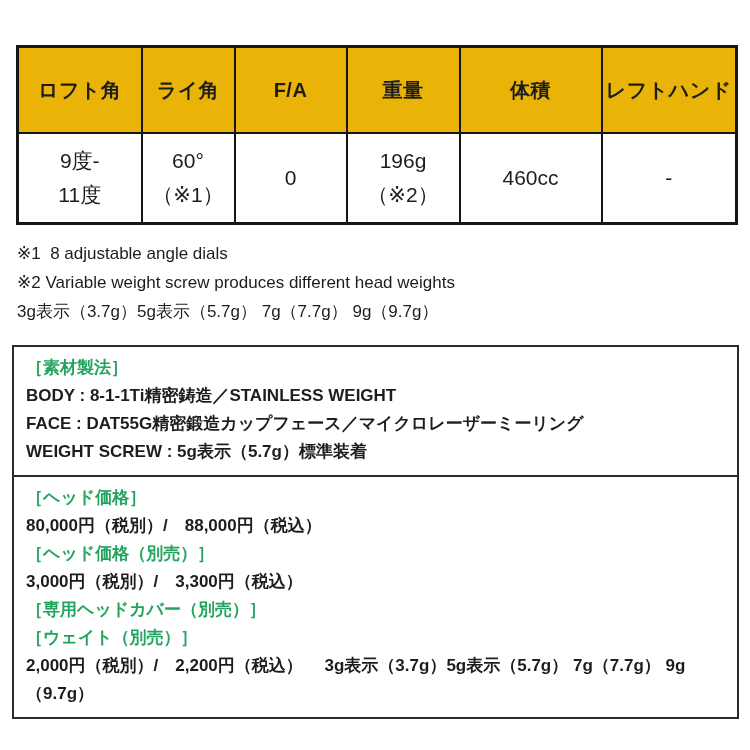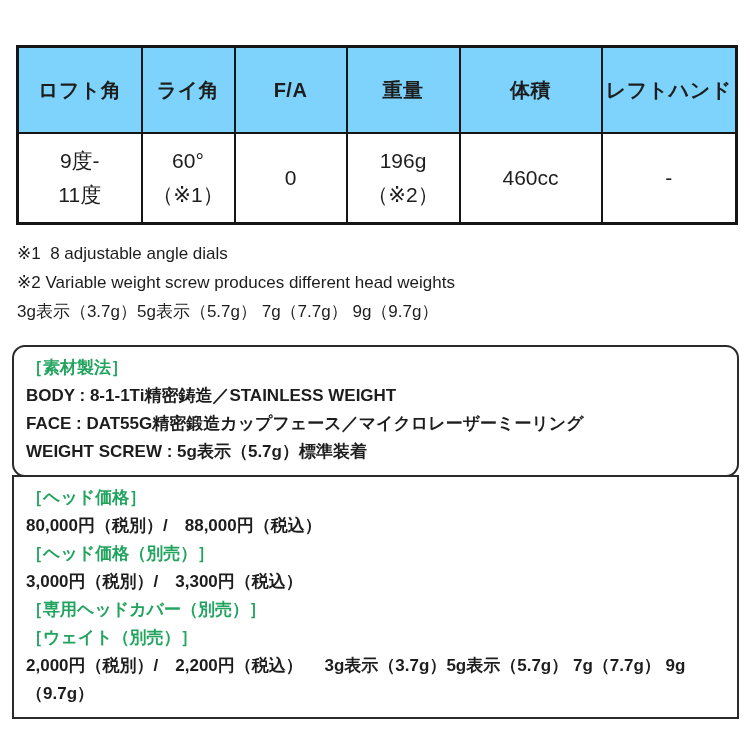--- a/index.html
+++ b/index.html
@@ -29,21 +29,21 @@
     border: 3px solid #161616;
   }
   .spec-table th,
   .spec-table td {
     border: 2px solid #161616;
     text-align: center;
     vertical-align: middle;
     padding: 0;
   }
   .spec-table th {
-    background: #7dd3fc;
+    background: #eab308;
     font-size: 20px;
     font-weight: bold;
     height: 84px;
     letter-spacing: 0.5px;
   }
   .spec-table td {
     font-size: 21px;
     font-weight: normal;
     height: 88px;
     white-space: pre-line;
@@ -64,21 +64,20 @@
 
   
   .box {
     margin-left: 12px;
     margin-right: 11px;
     border: 2px solid #2a2a2a;
     padding: 7px 12px 9px 12px;
   }
   .materials-box {
     margin-top: 23px;
-    border-radius: 13px;
   }
   .price-box {
     margin-top: -2px;
   }
   .box p {
     margin: 0;
     font-size: 17px;
     font-weight: bold;
     line-height: 28px;
     white-space: pre-wrap;

